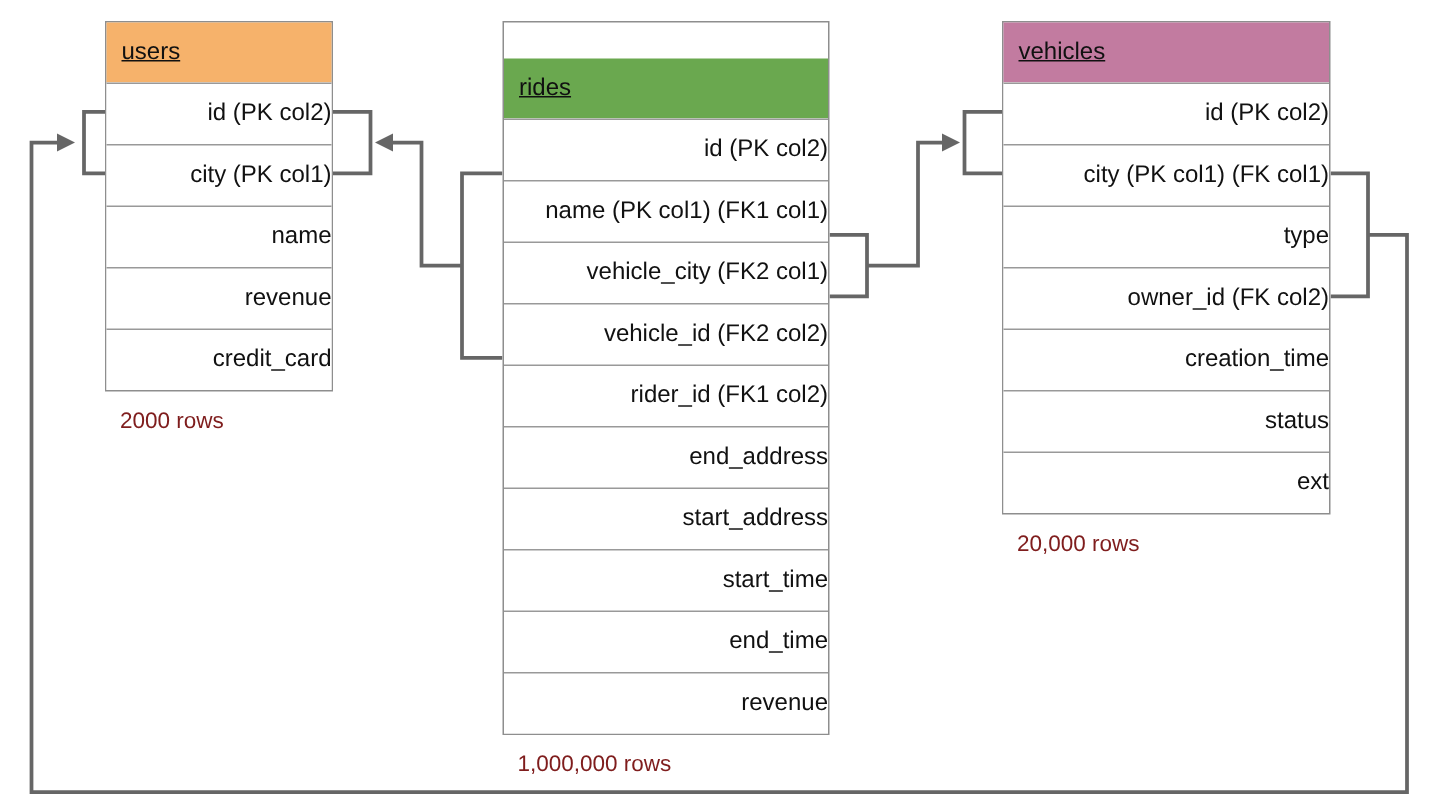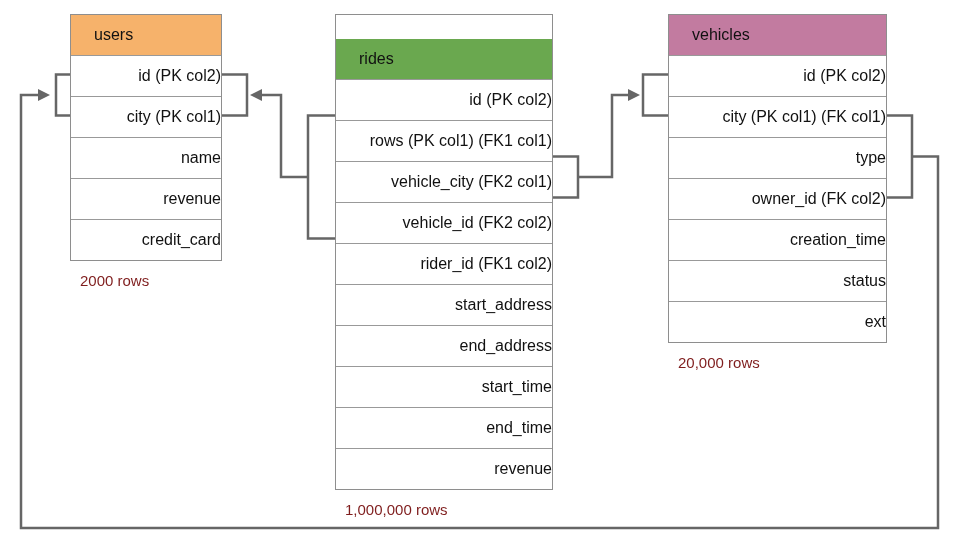--- a/index.html
+++ b/index.html
@@ -24,25 +24,26 @@
     box-sizing: border-box;
   }
   .grid {
     border: 1px solid #8e8e8e;
     background: #ffffff;
     box-sizing: border-box;
   }
   .thead {
     height: 40px;
     line-height: 40px;
-    padding-left: 23px;
+    padding-left: 10px;
     font-size: 16px;
     box-sizing: border-box;
     white-space: nowrap;
     overflow: hidden;
+    text-decoration: underline;
   }
   .head-users    { background: #f6b26b; }
   .head-rides    { background: #6aa84f; margin-top: 24px; }
   .head-vehicles { background: #c27ba0; }
   .trow {
     height: 41px;
     line-height: 40px;
     padding-left: 10px;
     font-size: 16px;
     border-top: 1px solid #999999;
@@ -98,26 +99,26 @@
       <div class="trow">revenue</div>
       <div class="trow">credit_card</div>
     </div>
     <div class="rowcount">2000 rows</div>
   </div>
 
   <div class="table" style="left:335px; top:14px; width:218px">
     <div class="grid">
       <div class="thead head-rides">rides</div>
       <div class="trow">id (PK col2)</div>
-      <div class="trow">rows (PK col1) (FK1 col1)</div>
+      <div class="trow">name (PK col1) (FK1 col1)</div>
       <div class="trow">vehicle_city (FK2 col1)</div>
       <div class="trow">vehicle_id (FK2 col2)</div>
       <div class="trow">rider_id (FK1 col2)</div>
+      <div class="trow">end_address</div>
       <div class="trow">start_address</div>
-      <div class="trow">end_address</div>
       <div class="trow">start_time</div>
       <div class="trow">end_time</div>
       <div class="trow">revenue</div>
     </div>
     <div class="rowcount">1,000,000 rows</div>
   </div>
 
   <div class="table" style="left:668px; top:14px; width:219px">
     <div class="grid">
       <div class="thead head-vehicles">vehicles</div>

